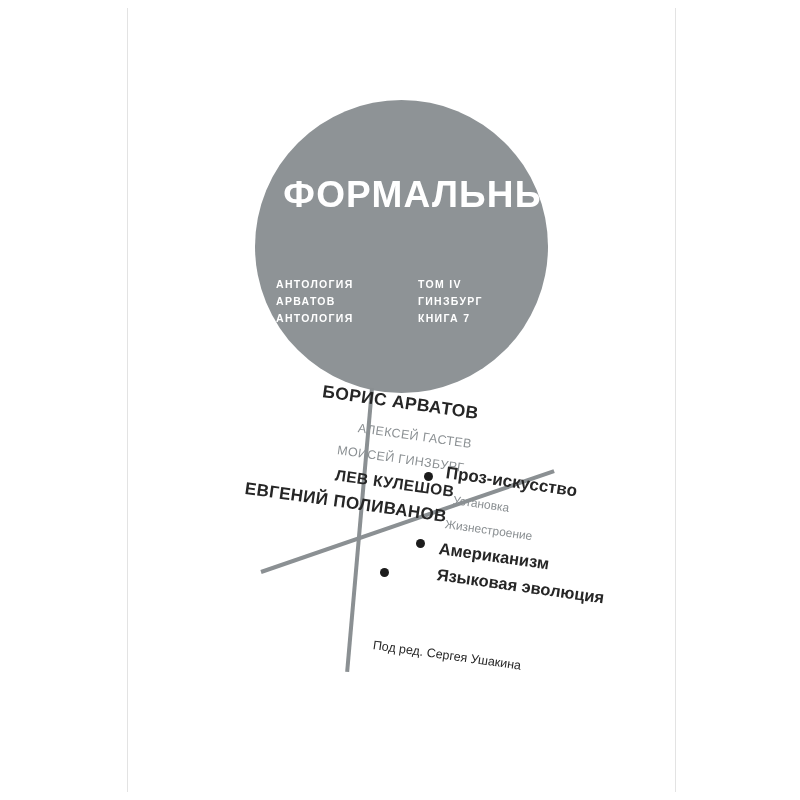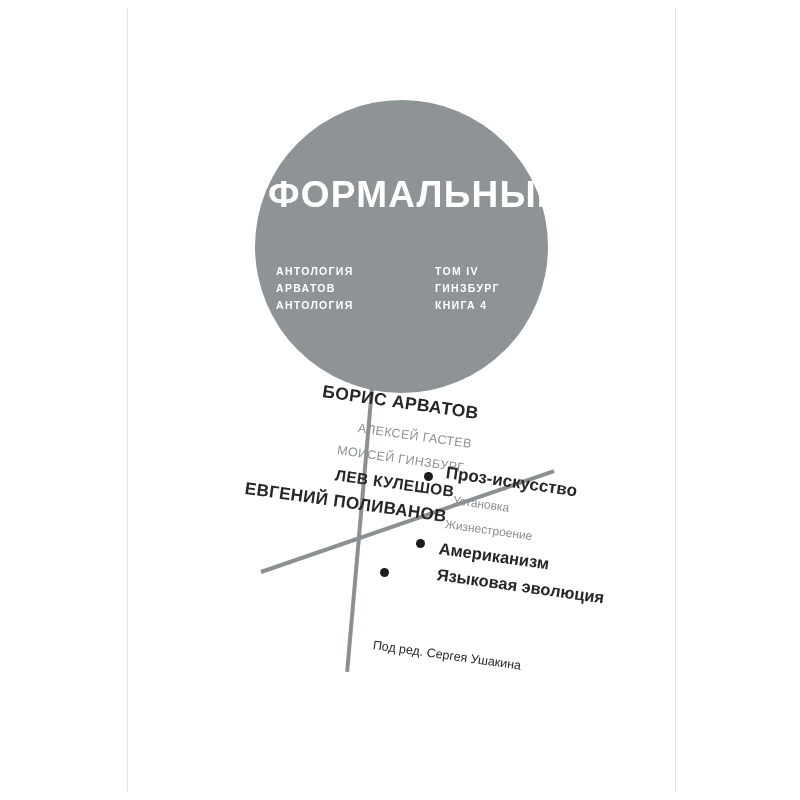--- a/index.html
+++ b/index.html
@@ -38,41 +38,42 @@
     left: 127px;
     top: 92px;
     width: 293px;
     height: 293px;
     border-radius: 50%;
     background: #8e9396;
   }
 
   .title-block {
     position: absolute;
-    left: 140px;
+    left: 122px;
     top: 165px;
     width: 330px;
+    text-align: right;
   }
 
   .title-line {
     color: #ffffff;
     font-size: 37px;
     font-weight: bold;
     letter-spacing: 1.2px;
     line-height: 1.18;
     white-space: nowrap;
   }
 
   .subtitle-wrap {
     position: absolute;
     left: 148px;
-    top: 255px;
+    top: 268px;
     width: 290px;
     display: flex;
-    gap: 37px;
+    gap: 20px;
   }
 
   .subtitle-col {
     color: #ffffff;
     font-size: 10.5px;
     font-weight: bold;
     letter-spacing: 1.3px;
     line-height: 1.62;
   }
 
@@ -179,21 +180,21 @@
 
     <div class="subtitle-wrap">
       <div class="subtitle-col left">
         <div>АНТОЛОГИЯ</div>
         <div>АРВАТОВ</div>
         <div>АНТОЛОГИЯ</div>
       </div>
       <div class="subtitle-col right">
         <div>ТОМ IV</div>
         <div>ГИНЗБУРГ</div>
-        <div>КНИГА 4</div>
+        <div>КНИГА 7</div>
       </div>
     </div>
 
     <div class="axis axis-vertical"></div>
     <div class="axis axis-horizontal"></div>
 
     <div class="dot" style="left:296px; top:464px;"></div>
     <div class="dot" style="left:288px; top:531px;"></div>
     <div class="dot" style="left:252px; top:560px;"></div>
 

